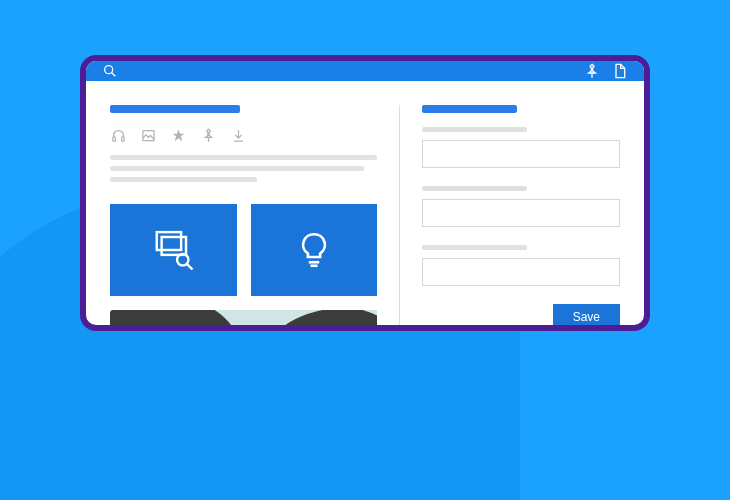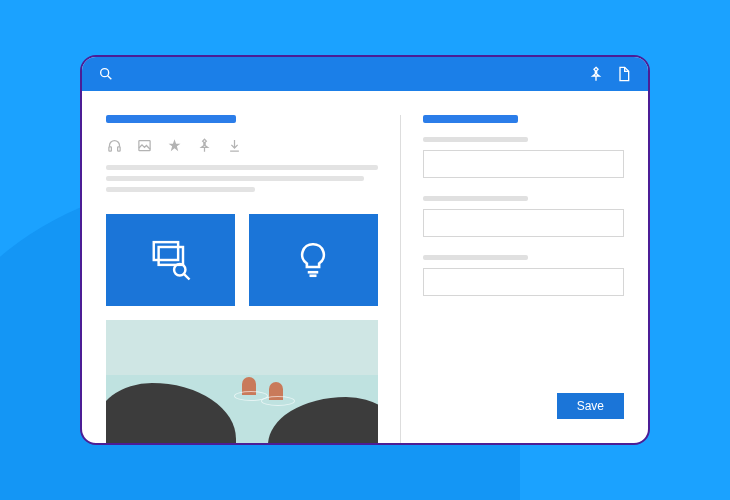--- a/index.html
+++ b/index.html
@@ -13,23 +13,23 @@
     .bg-wave {
       position: absolute;
       bottom: -80px; left: -80px;
       width: 600px; height: 400px;
       background: #1496f5;
       border-radius: 50% 50% 0 0 / 60% 40% 0 0;
     }
     .window {
       position: absolute;
       top: 55px; left: 80px;
-      width: 570px; height: 390px;
+      width: 570px; height: 276px;
       background: #fff;
-      border: 2px solid #4c1d95;
+      border: 6px solid #4c1d95;
       border-radius: 16px;
       overflow: hidden;
       display: flex;
       flex-direction: column;
     }
     .titlebar {
       height: 34px;
       background: #1b7fe8;
       display: flex;
       align-items: center;

